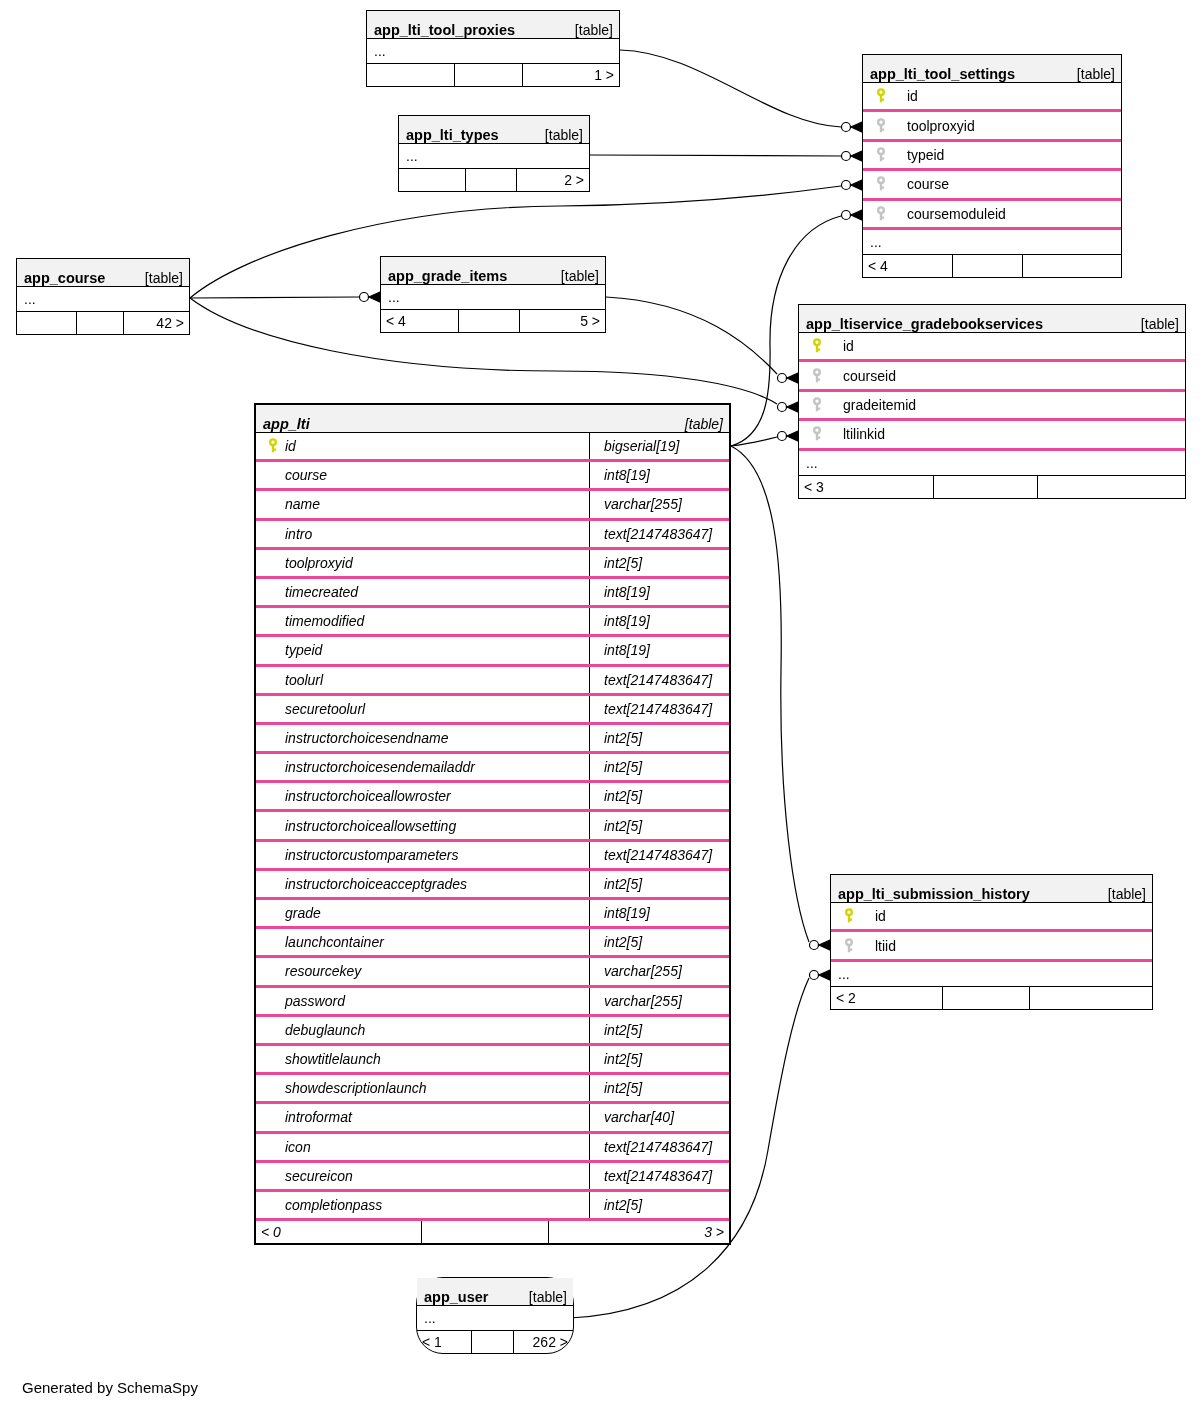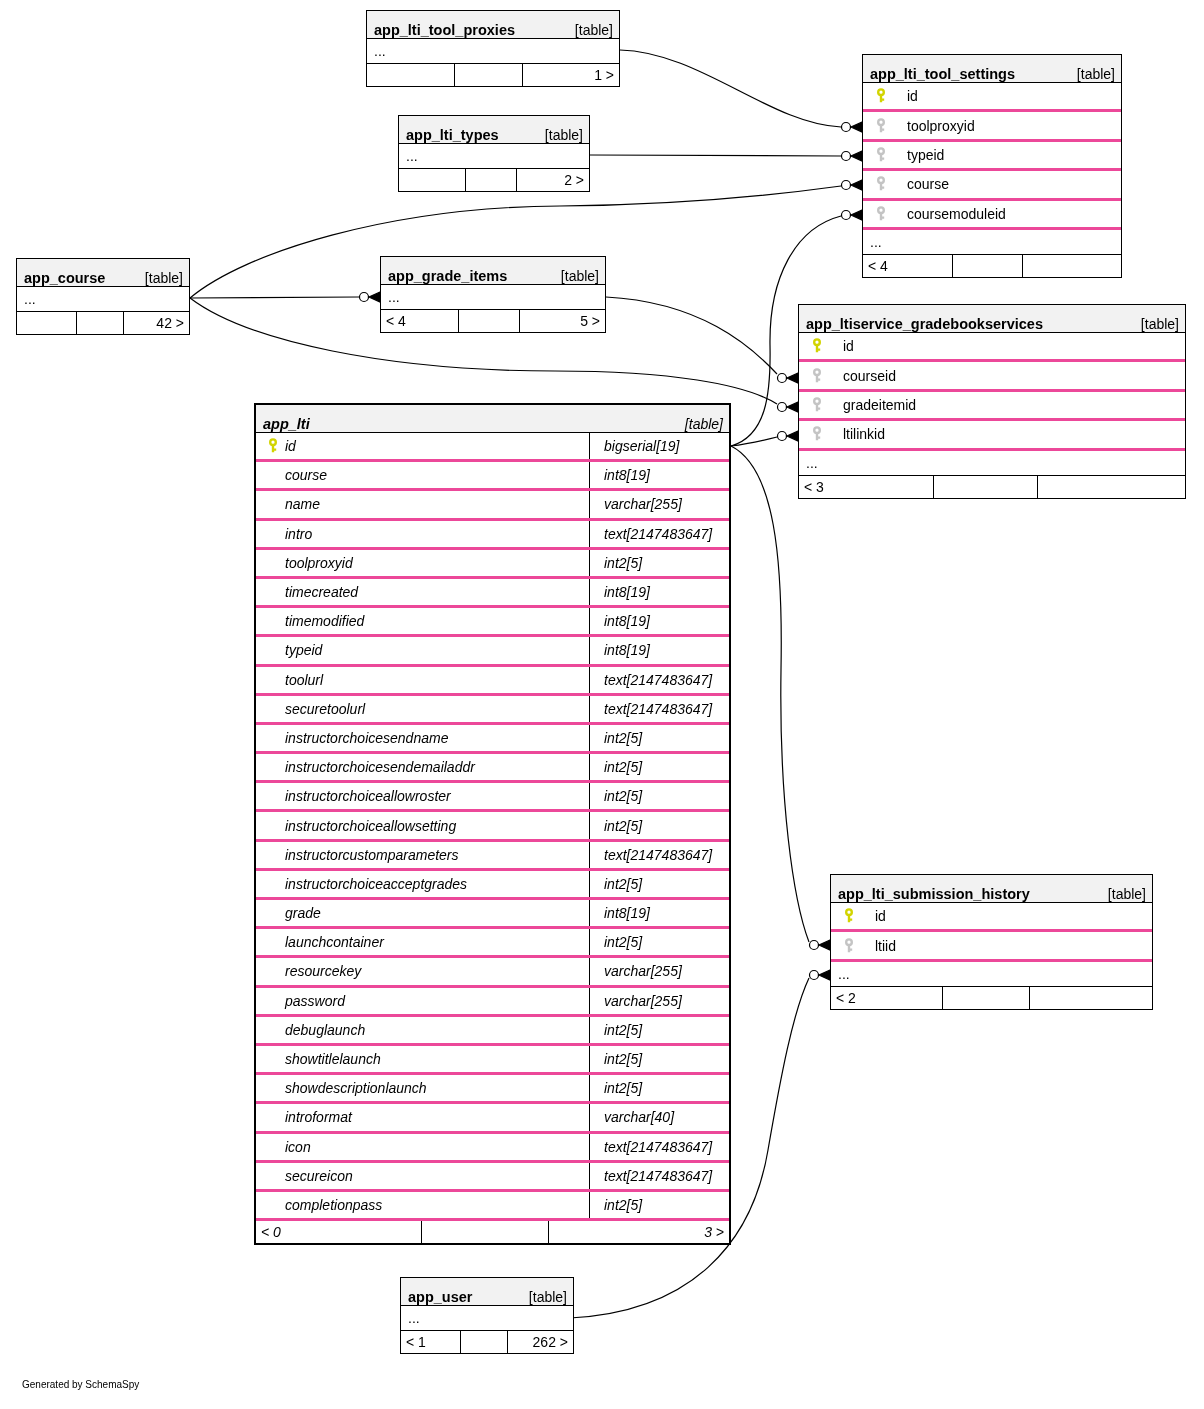--- a/index.html
+++ b/index.html
@@ -39,21 +39,21 @@
     height:25px; border-bottom:1px solid #000; display:flex;
     align-items:center; padding-left:7px; box-sizing:border-box;
   }
   .tfoot { height:22px; display:flex; box-sizing:border-box; }
   .tfoot .cell {
     display:flex; align-items:center; box-sizing:border-box; overflow:hidden;
   }
   .tfoot .c0 { flex:0 0 35%; border-right:1px solid #000; padding-left:5px; }
   .tfoot .c1 { flex:0 0 27%; border-right:1px solid #000; }
   .tfoot .c2 { flex:1 1 auto; justify-content:flex-end; padding-right:5px; }
-  #gen-note { position:absolute; left:22px; top:1379px; font-size:10px; z-index:2;text-align:center; }
+  #gen-note { position:absolute; left:22px; top:1379px; font-size:15px; z-index:2;text-align:center; }
 </style>
 </head>
 <body>
 
 <div id="canvas">
 
   <svg id="edges" width="1204" height="1409" viewBox="0 0 1204 1409" fill="none" stroke="#000" stroke-width="1.2">
 
     <path d="M620,50 C700,52 770,124 841,127"></path>
     <path d="M590,155 C690,155.5 770,156 841,156"></path>
@@ -367,21 +367,21 @@
           </svg></span>
         <span class="fname">ltiid</span>
       </div>
       <div class="ellip">...</div>
       <div class="tfoot">
         <span class="cell c0">&lt; 2</span>
         <span class="cell c1"></span>
         <span class="cell c2"></span>
       </div>
     </div>
-  <div class="tbox" style="left:400px; top:1277px; width:174px;">
+  <div class="tbox" style="left:416px; top:1277px; width:158px;border-radius:27px;">
       <div class="thead">
         <span class="ttitle">app_user</span>
         <span class="ttag">[table]</span>
       </div>
       <div class="ellip">...</div>
       <div class="tfoot">
         <span class="cell c0">&lt; 1</span>
         <span class="cell c1"></span>
         <span class="cell c2">262 &gt;</span>
       </div>

